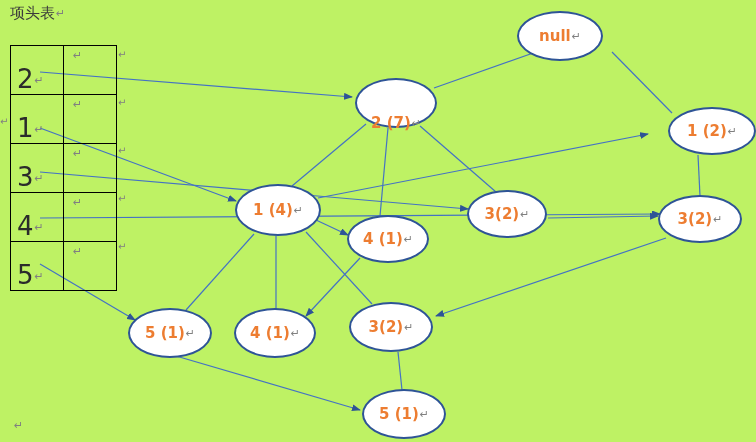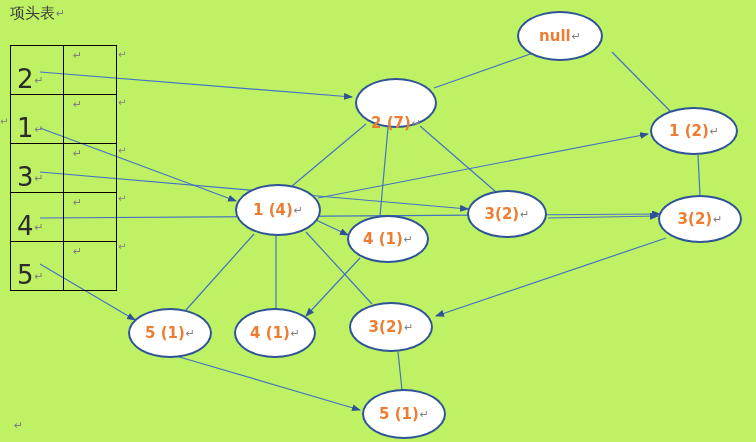--- a/index.html
+++ b/index.html
@@ -221,21 +221,21 @@
 
   <span class="bottom-mark">↵</span>
 
   <div id="nodes-group">
       <div class="node" style="left: 517px; top: 11px; width: 86px; height: 50px; border-color: rgb(46, 84, 150);">
         <span class="node-label" style="color: rgb(237, 125, 49);">null<span class="pilcrow">↵</span></span>
       </div>
       <div class="node" style="left: 355px; top: 78px; width: 82px; height: 50px; border-color: rgb(46, 84, 150);">
         <span class="node-label" style="color: rgb(237, 125, 49); margin-top: 39px;">2 (7)<span class="pilcrow">↵</span></span>
       </div>
-      <div class="node" style="left: 650px; top: 107px; width: 88px; height: 48px; border-color: rgb(46, 84, 150);">
+      <div class="node" style="left: 668px; top: 107px; width: 88px; height: 48px; border-color: rgb(46, 84, 150);">
         <span class="node-label" style="color: rgb(237, 125, 49);">1 (2)<span class="pilcrow">↵</span></span>
       </div>
       <div class="node" style="left: 235px; top: 184px; width: 86px; height: 52px; border-color: rgb(46, 84, 150);">
         <span class="node-label" style="color: rgb(237, 125, 49);">1 (4)<span class="pilcrow">↵</span></span>
       </div>
       <div class="node" style="left: 467px; top: 190px; width: 80px; height: 48px; border-color: rgb(46, 84, 150);">
         <span class="node-label" style="color: rgb(237, 125, 49);">3(2)<span class="pilcrow">↵</span></span>
       </div>
       <div class="node" style="left: 658px; top: 195px; width: 84px; height: 48px; border-color: rgb(46, 84, 150);">
         <span class="node-label" style="color: rgb(237, 125, 49);">3(2)<span class="pilcrow">↵</span></span>

